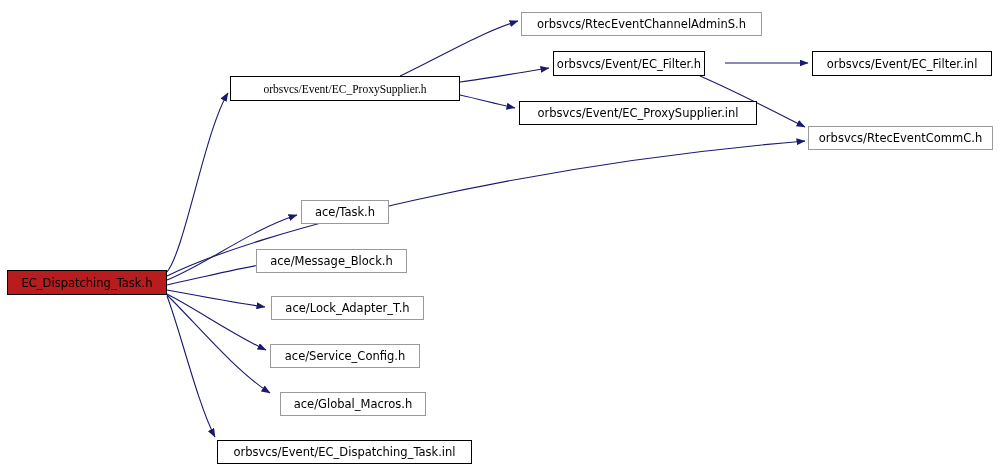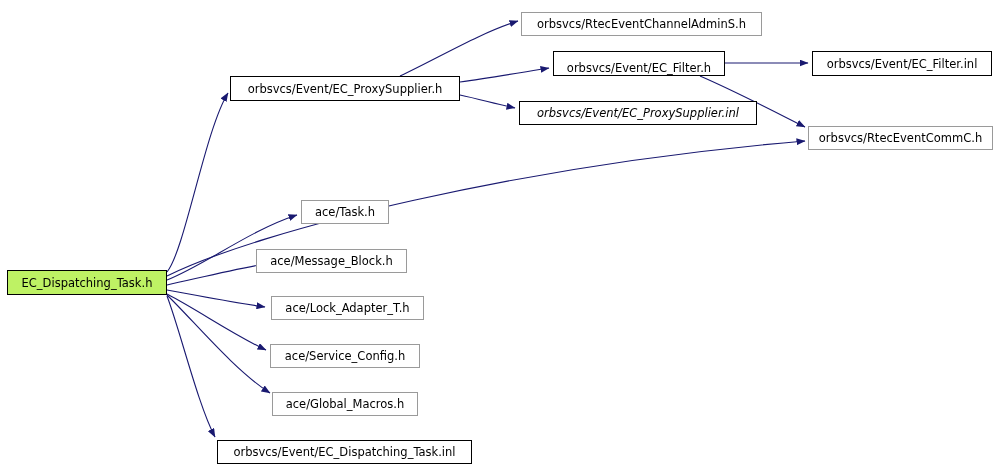--- a/index.html
+++ b/index.html
@@ -3,21 +3,21 @@
 <meta charset="utf-8">
 <style>
   html,body{margin:0;padding:0;background:#ffffff;}
   body{width:1008px;height:469px;font-family:"DejaVu Sans","Liberation Sans",sans-serif;overflow:hidden;}
   #graph{position:relative;width:1008px;height:469px;background:#ffffff;}
   #edges{position:absolute;left:0;top:0;width:1008px;height:469px;}
   .node{position:absolute;box-sizing:border-box;background:#ffffff;
         border:1px solid #9a9a9a;display:flex;align-items:center;justify-content:center;
         font-size:11.5px;color:#000000;white-space:nowrap;letter-spacing:0px;}
   .node.strong{border-color:#000000;}
-  .node.root{background:#bef264;border-color:#000000;}
+  .node.root{background:#b91c1c;border-color:#000000;}
 </style>
 </head>
 <body>
 
 <div id="graph">
   <svg id="edges" viewBox="0 0 1008 469" xmlns="http://www.w3.org/2000/svg">
     <defs>
       <marker id="arrow" markerWidth="9" markerHeight="7" refX="8.5" refY="3.5" orient="auto" markerUnits="userSpaceOnUse">
         <path d="M0,0 L9,3.5 L0,7 z" fill="#191970"></path>
       </marker>
@@ -35,50 +35,50 @@
         <path d="M460,82 C489,78 518,73 549,68" fill="none" stroke="#191970" stroke-width="1.1" marker-end="url(#arrow)"></path>
         <path d="M460,95 C479,99 496,104 515,108" fill="none" stroke="#191970" stroke-width="1.1" marker-end="url(#arrow)"></path>
         <path d="M725,63 L808,63" fill="none" stroke="#191970" stroke-width="1.1" marker-end="url(#arrow)"></path>
         <path d="M700,76 C737,92 777,113 805,127" fill="none" stroke="#191970" stroke-width="1.1" marker-end="url(#arrow)"></path>
       </g>
   </svg>
   <div id="nodes">
       <div class="node root" style="left: 7px; top: 270px; width: 160px; height: 25px;">
         <span>EC_Dispatching_Task.h</span>
       </div>
-      <div class="node strong" style="left: 230px; top: 76px; width: 230px; height: 25px;">
+      <div class="node strong" style="left: 230px; top: 76px; width: 230px; height: 25px; font-family: Liberation Serif, serif;">
         <span>orbsvcs/Event/EC_ProxySupplier.h</span>
       </div>
       <div class="node" style="left: 521px; top: 3px; width: 241px; height: 24px; margin-top: 9px;">
         <span>orbsvcs/RtecEventChannelAdminS.h</span>
       </div>
-      <div class="node strong" style="left: 553px; top: 51px; width: 172px; height: 25px; align-items: flex-end;">
+      <div class="node strong" style="left: 553px; top: 51px; width: 152px; height: 25px;">
         <span>orbsvcs/Event/EC_Filter.h</span>
       </div>
       <div class="node strong" style="left: 812px; top: 51px; width: 180px; height: 25px; align-items: center;">
         <span>orbsvcs/Event/EC_Filter.inl</span>
       </div>
-      <div class="node strong" style="left: 519px; top: 101px; width: 238px; height: 24px; font-style: italic;">
+      <div class="node strong" style="left: 519px; top: 101px; width: 238px; height: 24px;">
         <span>orbsvcs/Event/EC_ProxySupplier.inl</span>
       </div>
       <div class="node" style="left: 808px; top: 126px; width: 185px; height: 24px;">
         <span>orbsvcs/RtecEventCommC.h</span>
       </div>
       <div class="node" style="left: 301px; top: 200px; width: 88px; height: 24px;">
         <span>ace/Task.h</span>
       </div>
       <div class="node" style="left: 256px; top: 249px; width: 151px; height: 24px;">
         <span>ace/Message_Block.h</span>
       </div>
       <div class="node" style="left: 271px; top: 296px; width: 153px; height: 24px;">
         <span>ace/Lock_Adapter_T.h</span>
       </div>
       <div class="node" style="left: 270px; top: 344px; width: 150px; height: 24px;">
         <span>ace/Service_Config.h</span>
       </div>
-      <div class="node" style="left: 272px; top: 392px; width: 146px; height: 24px;">
+      <div class="node" style="left: 280px; top: 392px; width: 146px; height: 24px;">
         <span>ace/Global_Macros.h</span>
       </div>
       <div class="node strong" style="left: 217px; top: 440px; width: 255px; height: 24px;">
         <span>orbsvcs/Event/EC_Dispatching_Task.inl</span>
       </div>
     </div>
 </div>
 
 </body></html>

